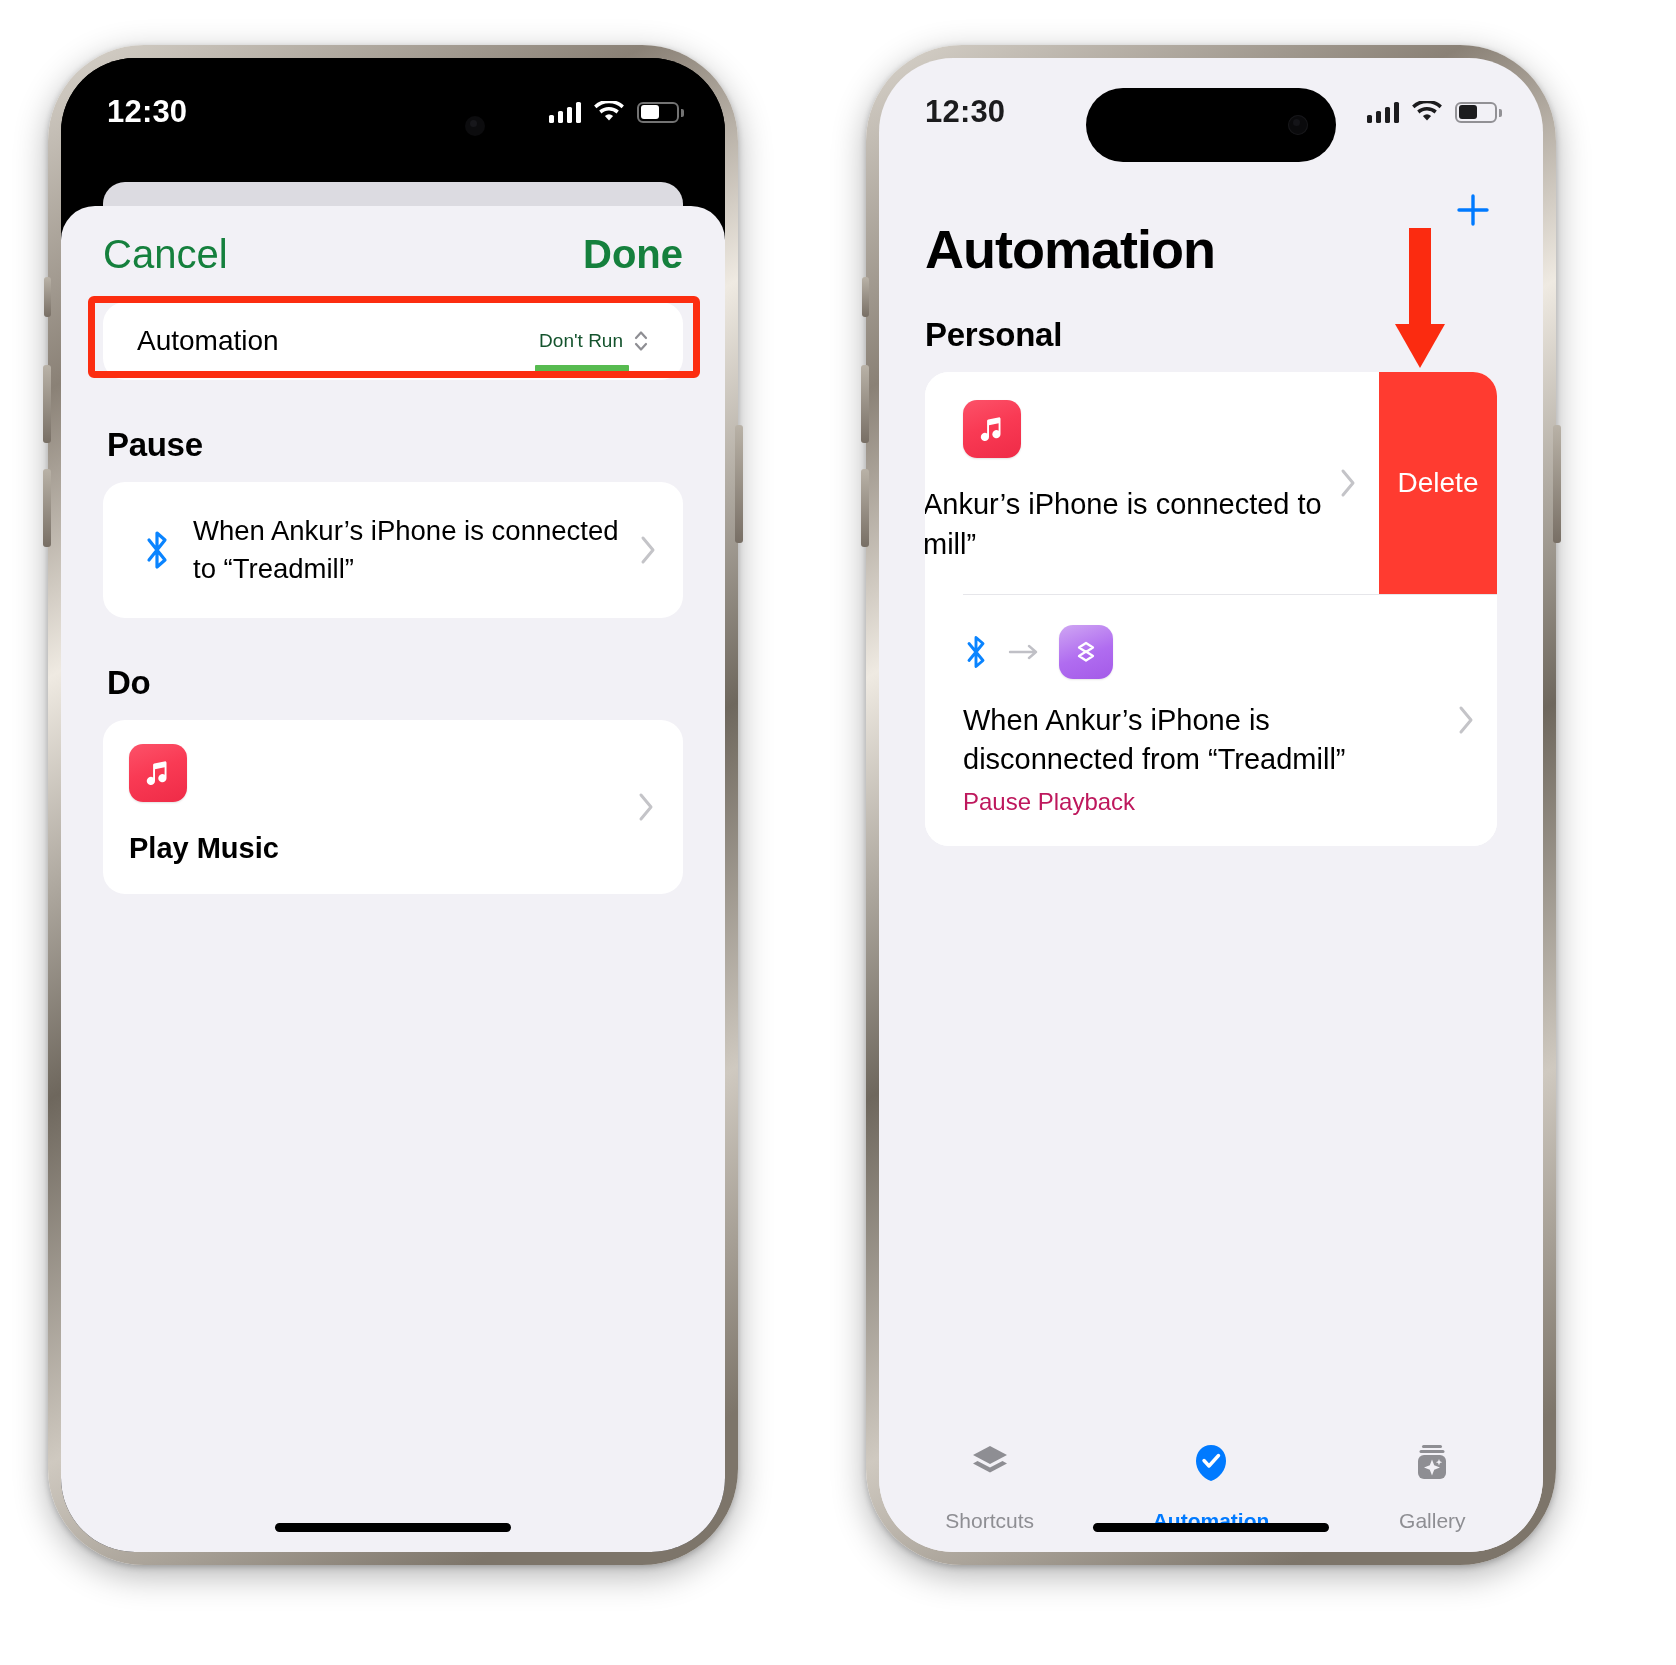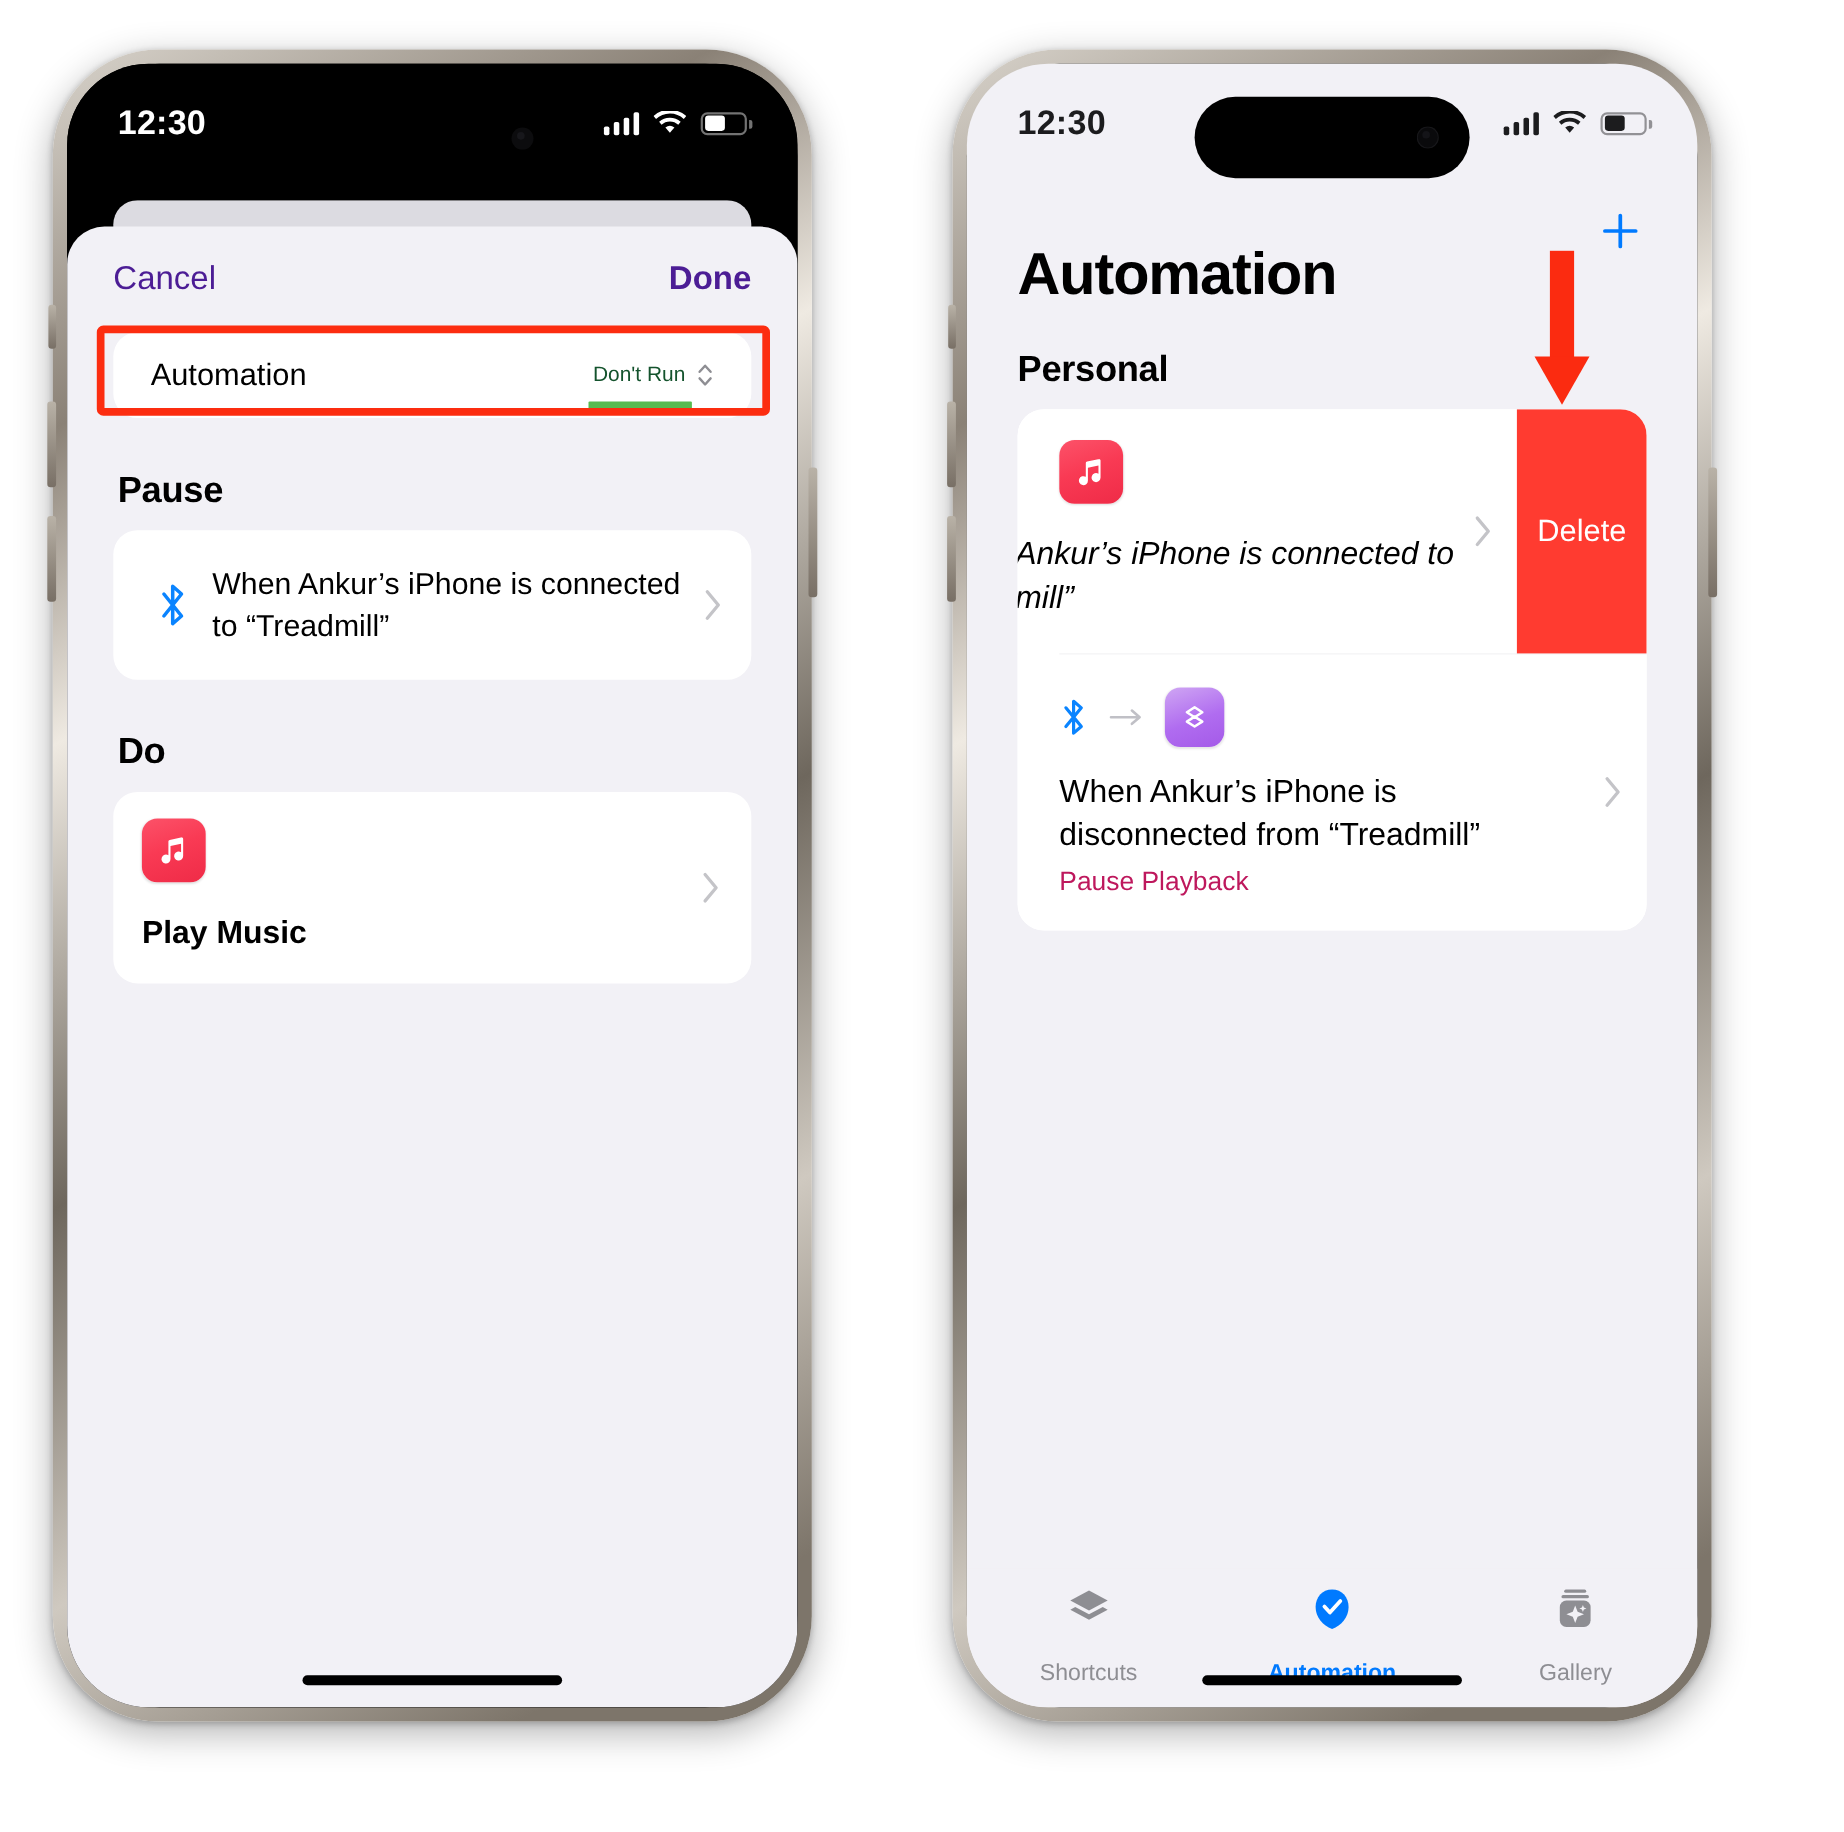--- a/index.html
+++ b/index.html
@@ -107,21 +107,21 @@
   }
   .sheet {
     position:absolute; left:0; right:0; top:148px; bottom:0;
     background:#f2f1f6; border-radius: 34px 34px 0 0;
     overflow: hidden;
   }
   .sheet-nav {
     height: 96px; display:flex; align-items:center; justify-content:space-between;
     padding: 0 42px;
   }
-  .nav-btn { color:#4c1d95; font-size:30px; }
+  .nav-btn { color:#15803d; font-size:40px; }
   .nav-btn.done { font-weight:700; }
 
   .card {
     background:#fff; border-radius:22px;
     margin: 0 42px;
   }
   .auto-row {
     height: 78px; display:flex; align-items:center; padding: 0 34px;
     position: relative;
   }
@@ -183,21 +183,21 @@
 
   .list-card {
     margin: 0 46px; background:#fff; border-radius:24px; overflow:hidden;
     position: relative;
   }
   .row-swiped { display:flex; position:relative; background:#fff; }
   .row-swiped .content {
     flex: 1 1 auto; padding: 28px 0 30px 0; position:relative; min-height: 218px;
     overflow: hidden;
   }
-  .row-swiped .content .inner { margin-left: -40px; padding-left: 38px; padding-right: 16px; font-style: italic; }
+  .row-swiped .content .inner { margin-left: -40px; padding-left: 38px; padding-right: 16px; }
   .row-swiped .content .chev { position:absolute; right:22px; top:50%; transform:translateY(-50%); margin:0; }
   .row-title-clip { font-size:29px; line-height:1.38; font-weight:500; color:#000; margin-top:26px; }
   .delete-btn {
     flex: 0 0 118px; background:#ff3b30; color:#fff;
     display:flex; align-items:center; justify-content:center;
     font-size:28px;
   }
   .row-divider { height:1px; background:#e6e6ea; margin-left:38px; }
 
   .row2 { padding: 30px 22px 30px 38px; position:relative; background:#fff; }

